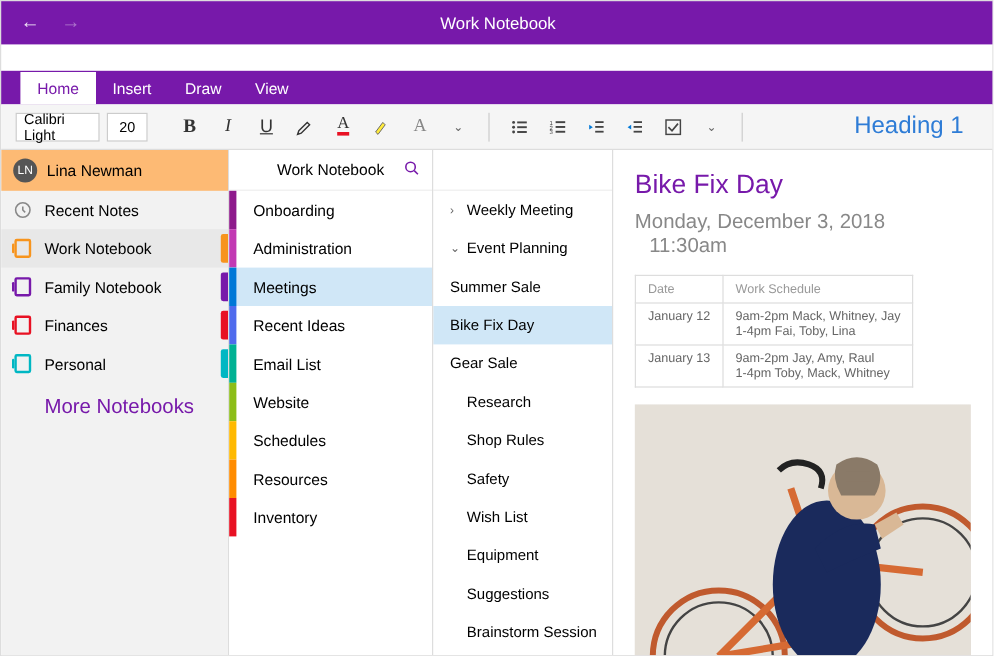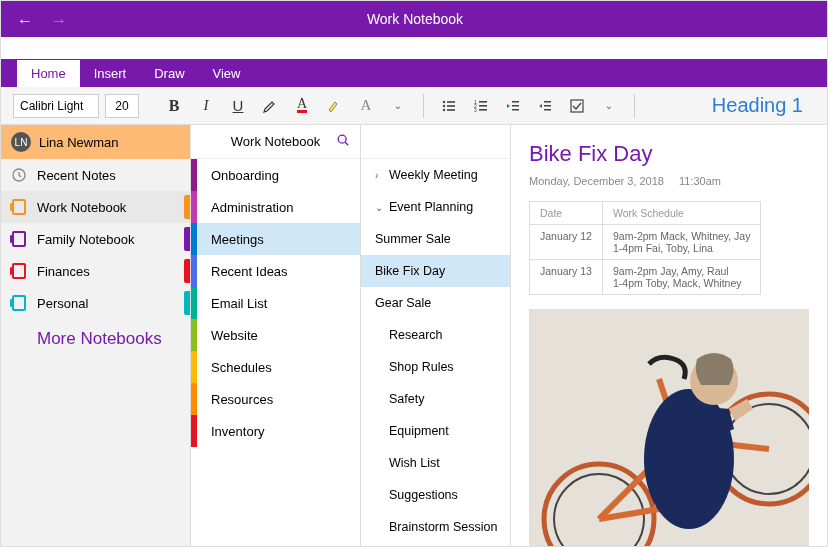--- a/index.html
+++ b/index.html
@@ -7,21 +7,21 @@
 .app { width: 828px; height: 547px; display: flex; flex-direction: column; border: 1px solid #ddd; }
 .titlebar { background: #7719AA; height: 36px; display: flex; align-items: center; color: #fff; }
 .nav-arrows { display: flex; gap: 18px; padding: 0 16px; }
 .nav-arrows span { cursor: pointer; font-size: 16px; opacity: .9; }
 .nav-arrows .fwd { opacity: .4; }
 .title-center { flex: 1; text-align: center; font-size: 14px; }
 .tabs { background: #7719AA; height: 28px; display: flex; align-items: flex-end; padding-left: 16px; gap: 0; margin-top: 22px; }
 .tab { color: #fff; padding: 6px 14px; font-size: 13px; cursor: pointer; }
 .tab.active { background: #fff; color: #7719AA; }
 .ribbon { background: #f5f5f5; height: 38px; border-bottom: 1px solid #ddd; display: flex; align-items: center; padding: 0 12px; gap: 6px; }
-.font-name { width: 86px; height: 24px; border: 1px solid #ccc; background: #fff; font-size: 12px; padding: 0 6px; display: flex; align-items: center; }
+.font-name { width: 70px; height: 24px; border: 1px solid #ccc; background: #fff; font-size: 12px; padding: 0 6px; display: flex; align-items: center; }
 .font-size { width: 34px; height: 24px; border: 1px solid #ccc; background: #fff; font-size: 12px; text-align: center; display: flex; align-items: center; justify-content: center; }
 .rbtn { width: 26px; height: 26px; display: flex; align-items: center; justify-content: center; cursor: pointer; font-size: 15px; color: #333; }
 .rbtn.bold { font-weight: bold; font-family: "Times New Roman", serif; font-size: 16px; }
 .rbtn.italic { font-style: italic; font-family: "Times New Roman", serif; }
 .rbtn.underline { text-decoration: underline; }
 .divider { width: 1px; height: 24px; background: #ccc; margin: 0 6px; }
 .heading-style { margin-left: auto; color: #2E7CD6; font-size: 20px; padding: 0 12px; }
 .main { flex: 1; display: flex; overflow: hidden; }
 .sidebar { width: 190px; background: #f2f2f2; border-right: 1px solid #ddd; display: flex; flex-direction: column; }
 .user-row { height: 34px; display: flex; align-items: center; gap: 8px; padding: 0 10px; font-size: 13px; background: #fdba74; }
@@ -37,21 +37,21 @@
 .sec-item { height: 32px; display: flex; align-items: center; padding-left: 20px; font-size: 13px; cursor: pointer; position: relative; }
 .sec-item.selected { background: #d0e7f7; }
 .sec-stripe { position: absolute; left: 0; top: 0; bottom: 0; width: 6px; }
 .pages-col { width: 150px; border-right: 1px solid #ddd; background: #fff; }
 .page-item { height: 32px; display: flex; align-items: center; padding-left: 14px; font-size: 12.5px; cursor: pointer; gap: 4px; }
 .page-item.child { }
 .page-item.selected { background: #d0e7f7; }
 .page-item .chev { font-size: 10px; color: #666; width: 10px; }
 .content { flex: 1; padding: 16px 18px; overflow: hidden; }
 .page-title { color: #7719AA; font-size: 22px; font-family: "Segoe UI Light", "Segoe UI", sans-serif; font-weight: 300; margin-bottom: 8px; }
-.page-meta { font-size: 11px; color: #888; margin-bottom: 14px; }
+.page-meta { font-size: 17px; color: #888; margin-bottom: 14px; }
 .page-meta span + span { margin-left: 12px; }
 .mini-table { border-collapse: collapse; font-size: 10.5px; color: #666; margin-bottom: 14px; }
 .mini-table td { border: 1px solid #ddd; padding: 5px 10px; vertical-align: top; }
 .mini-table .hdr { color: #999; }
 .photo { width: 280px; height: 260px; background: linear-gradient(180deg,#e8e4df 0%,#d9d3ca 100%); position: relative; overflow: hidden; }
 .photo svg { width: 100%; height: 100%; }
 .icon-notebook { width: 14px; height: 16px; border: 2px solid; border-radius: 2px; position: relative; }
 .icon-notebook::before { content: ""; position: absolute; left: -4px; top: 2px; bottom: 2px; width: 2px; background: currentColor; border-radius: 1px; }
 </style>
 </head>
@@ -273,25 +273,25 @@
           <div class="page-item">
             <span class="chev"></span>
             <span>Shop Rules</span>
           </div>
           <div class="page-item">
             <span class="chev"></span>
             <span>Safety</span>
           </div>
           <div class="page-item">
             <span class="chev"></span>
+            <span>Wish List</span>
+          </div>
+          <div class="page-item">
+            <span class="chev"></span>
             <span>Equipment</span>
-          </div>
-          <div class="page-item">
-            <span class="chev"></span>
-            <span>Wish List</span>
           </div>
           <div class="page-item">
             <span class="chev"></span>
             <span>Suggestions</span>
           </div>
           <div class="page-item">
             <span class="chev"></span>
             <span>Brainstorm Session</span>
           </div>
         </div>

